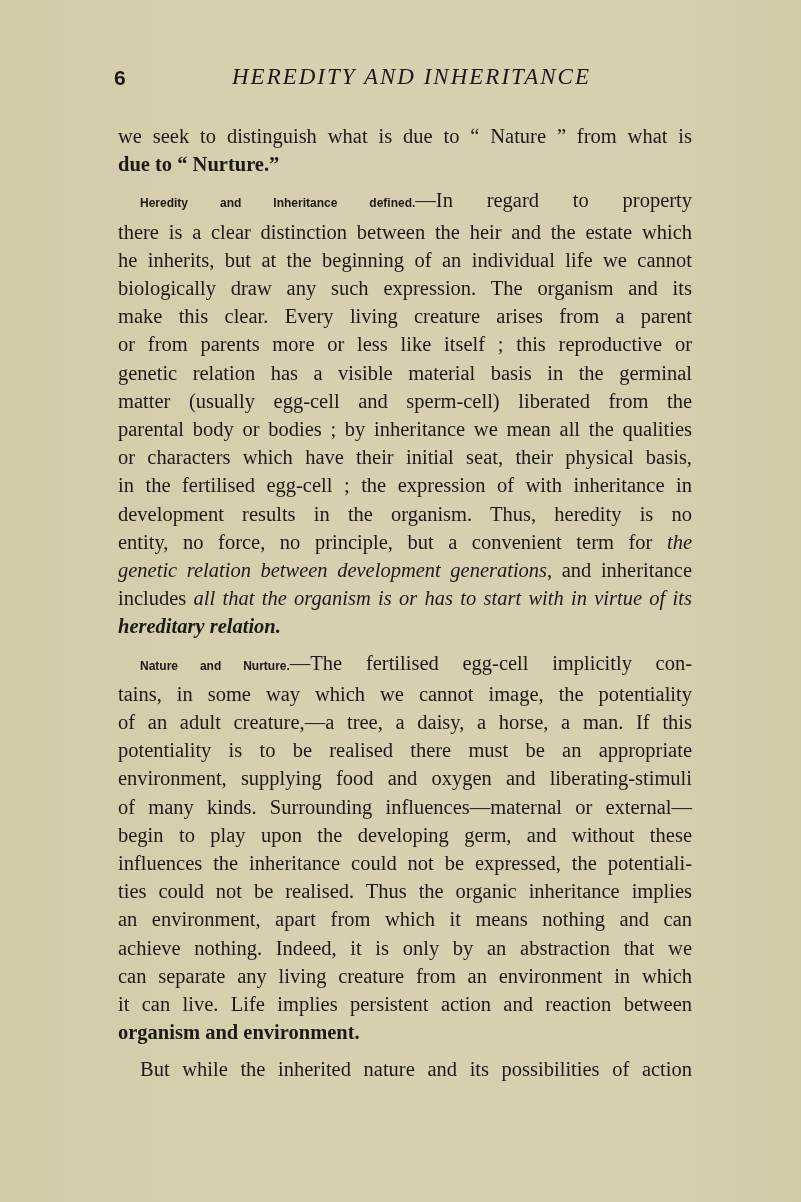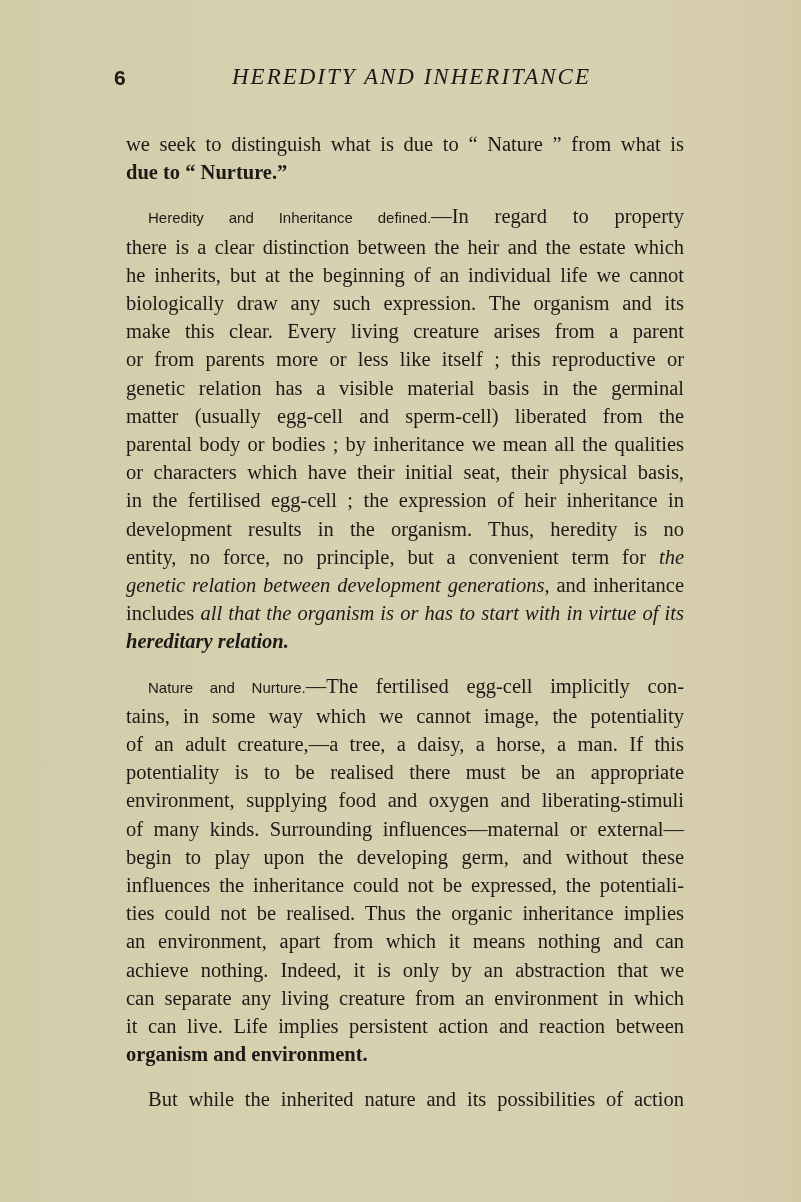--- a/index.html
+++ b/index.html
@@ -22,26 +22,26 @@
   }
   .running-title {
     position: absolute; left: 120px; top: 2px;
     font-style: italic; font-size: 23px; letter-spacing: 2px;
   }
   .body-text {
     position: absolute; left: 110px; top: 114px; width: 590px;
     font-size: 20.5px; line-height: 28.2px;
     text-align: justify;
   }
-  .body-text p { margin: 16px; }
+  .body-text p { margin: 8px; }
   .line { display: block; text-align: justify; text-align-last: justify; white-space: nowrap; }
   .line.last { text-align-last: left; font-weight: bold; }
   .heading {
     font-family: "Liberation Sans", "DejaVu Sans", sans-serif;
-    font-weight: normal; font-size: 15px;
+    font-weight: bold; font-size: 12px;
   }
   em { font-style: italic; }
 </style>
 </head>
 <body>
 
 <div class="page">
 
   <div class="running-head">
     <span class="page-number">6</span>
@@ -59,21 +59,21 @@
       <span class="line" style="padding-left:22px;"><span class="heading">Heredity and Inheritance defined.</span><span>—In regard to property</span></span>
       <span class="line">there is a clear distinction between the heir and the estate which</span>
       <span class="line">he inherits, but at the beginning of an individual life we cannot</span>
       <span class="line">biologically draw any such expression.  The organism and its</span>
       <span class="line">make this clear.  Every living creature arises from a parent</span>
       <span class="line">or from parents more or less like itself ;  this reproductive or</span>
       <span class="line">genetic relation has a visible material basis in the germinal</span>
       <span class="line">matter (usually egg-cell and sperm-cell) liberated from the</span>
       <span class="line">parental body or bodies ;  by inheritance we mean all the qualities</span>
       <span class="line">or characters which have their initial seat, their physical basis,</span>
-      <span class="line">in the fertilised egg-cell ;  the expression of heir inheritance in</span>
+      <span class="line">in the fertilised egg-cell ;  the expression of with inheritance in</span>
       <span class="line">development results in the organism.  Thus, heredity is no</span>
       <span class="line"><span>entity, no force, no principle, but a convenient term for </span><em>the</em></span>
       <span class="line"><em>genetic relation between development generations</em><span>, and inheritance</span></span>
       <span class="line"><span>includes </span><em>all that the organism is or has to start with in virtue of its</em></span>
       <span class="line last"><em>hereditary relation.</em></span>
     </p>
 
     <p>
       <span class="line" style="padding-left:22px;"><span class="heading">Nature and Nurture.</span><span>—The fertilised egg-cell implicitly con-</span></span>
       <span class="line">tains, in some way which we cannot image, the potentiality</span>

